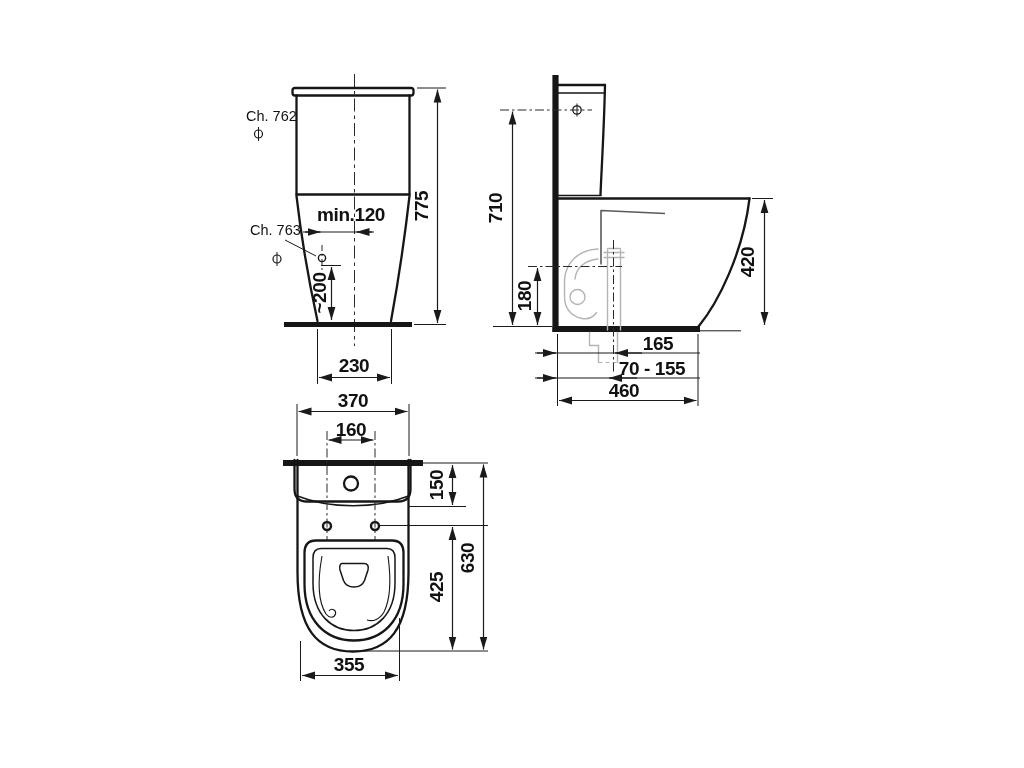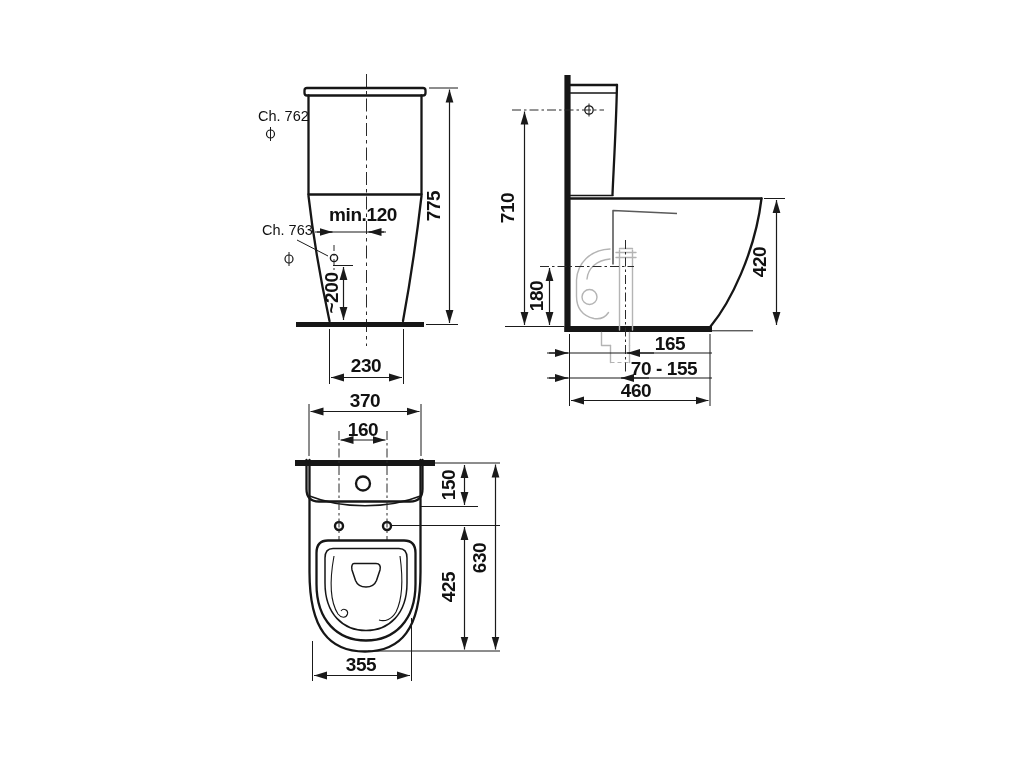--- a/index.html
+++ b/index.html
@@ -1,17 +1,17 @@
 <!DOCTYPE html>
 <html><head>
 <meta charset="utf-8">
 <style>
   html,body{margin:0;padding:0;background:#ffffff;}
   #stage{position:relative;width:852px;height:768px;background:#ffffff;overflow:hidden;
-         font-family:"Liberation Sans",sans-serif;margin-left:12px;}
+         font-family:"Liberation Sans",sans-serif;}
   svg{position:absolute;left:0;top:0;}
   .outline{fill:none;stroke:#161616;stroke-width:2.3;stroke-linecap:round;stroke-linejoin:round;}
   .outline-thin{fill:none;stroke:#161616;stroke-width:1.5;stroke-linecap:round;}
   .heavy{fill:none;stroke:#161616;stroke-width:6.2;stroke-linecap:butt;}
   .base{fill:none;stroke:#161616;stroke-width:5.2;stroke-linecap:butt;}
   .dimline{fill:none;stroke:#1a1a1a;stroke-width:1.2;}
   .extline{fill:none;stroke:#1a1a1a;stroke-width:1;}
   .cline{fill:none;stroke:#2a2a2a;stroke-width:1;stroke-dasharray:13 4 3.5 4;}
   .hidden-part{fill:none;stroke:#b4b4b4;stroke-width:1.4;stroke-linecap:round;stroke-linejoin:round;}
   .hidden-dash{fill:none;stroke:#b4b4b4;stroke-width:1.2;stroke-dasharray:4 3;}

